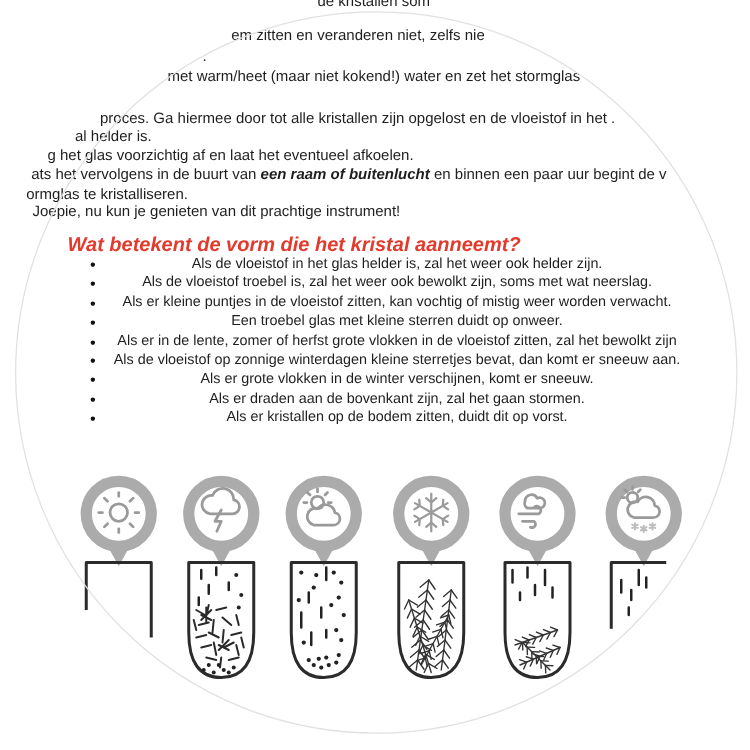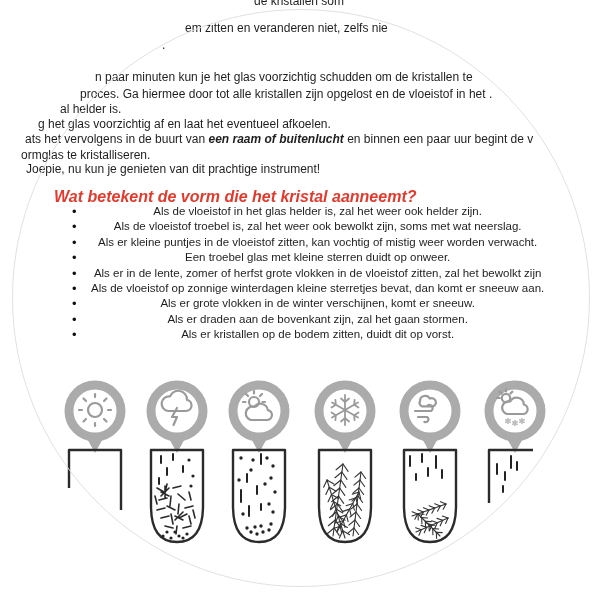--- a/index.html
+++ b/index.html
@@ -40,21 +40,21 @@
   .fern{stroke:#333;stroke-width:1.1;stroke-linecap:round;fill:none;}
 </style>
 </head>
 <body>
 
 <div class="canvas" style="--red: #e23a2c; --pin: #ababab; --glyph: #9a9a9a; --tube: #2b2b2b; --text: #1e1e1e; --outline: #e1e1e1;">
 
   <div class="line" style="left:254px;top:-6px;">de kristallen som</div>
   <div class="line" style="left:185px;top:21px;">em zitten en veranderen niet, zelfs nie</div>
   <div class="line" style="left:162px;top:38px;">.</div>
-  <div class="line" style="left:95px;top:70px;">n paar minuten kun je het glas voorzichtig schudden om de kristallen te</div>
+  <div class="line" style="left:134px;top:54px;">met warm/heet (maar niet kokend!) water en zet het stormglas</div>
   <div class="line" style="left:80px;top:87px;">proces. Ga hiermee door tot alle kristallen zijn opgelost en de vloeistof in het .</div>
   <div class="line" style="left:60px;top:102px;">al helder is.</div>
   <div class="line" style="left:38px;top:117px;">g het glas voorzichtig af en laat het eventueel afkoelen.</div>
   <div class="line" style="left:25px;top:132px;"><span>ats het vervolgens in de buurt van </span><b>een raam of buitenlucht</b><span> en binnen een paar uur begint de v</span></div>
   <div class="line" style="left:21px;top:148px;">ormglas te kristalliseren.</div>
   <div class="line" style="left:26px;top:162px;">Joepie, nu kun je genieten van dit prachtige instrument!</div>
 
   <div class="heading">Wat betekent de vorm die het kristal aanneemt?</div>
 
   <ul class="bullets">

